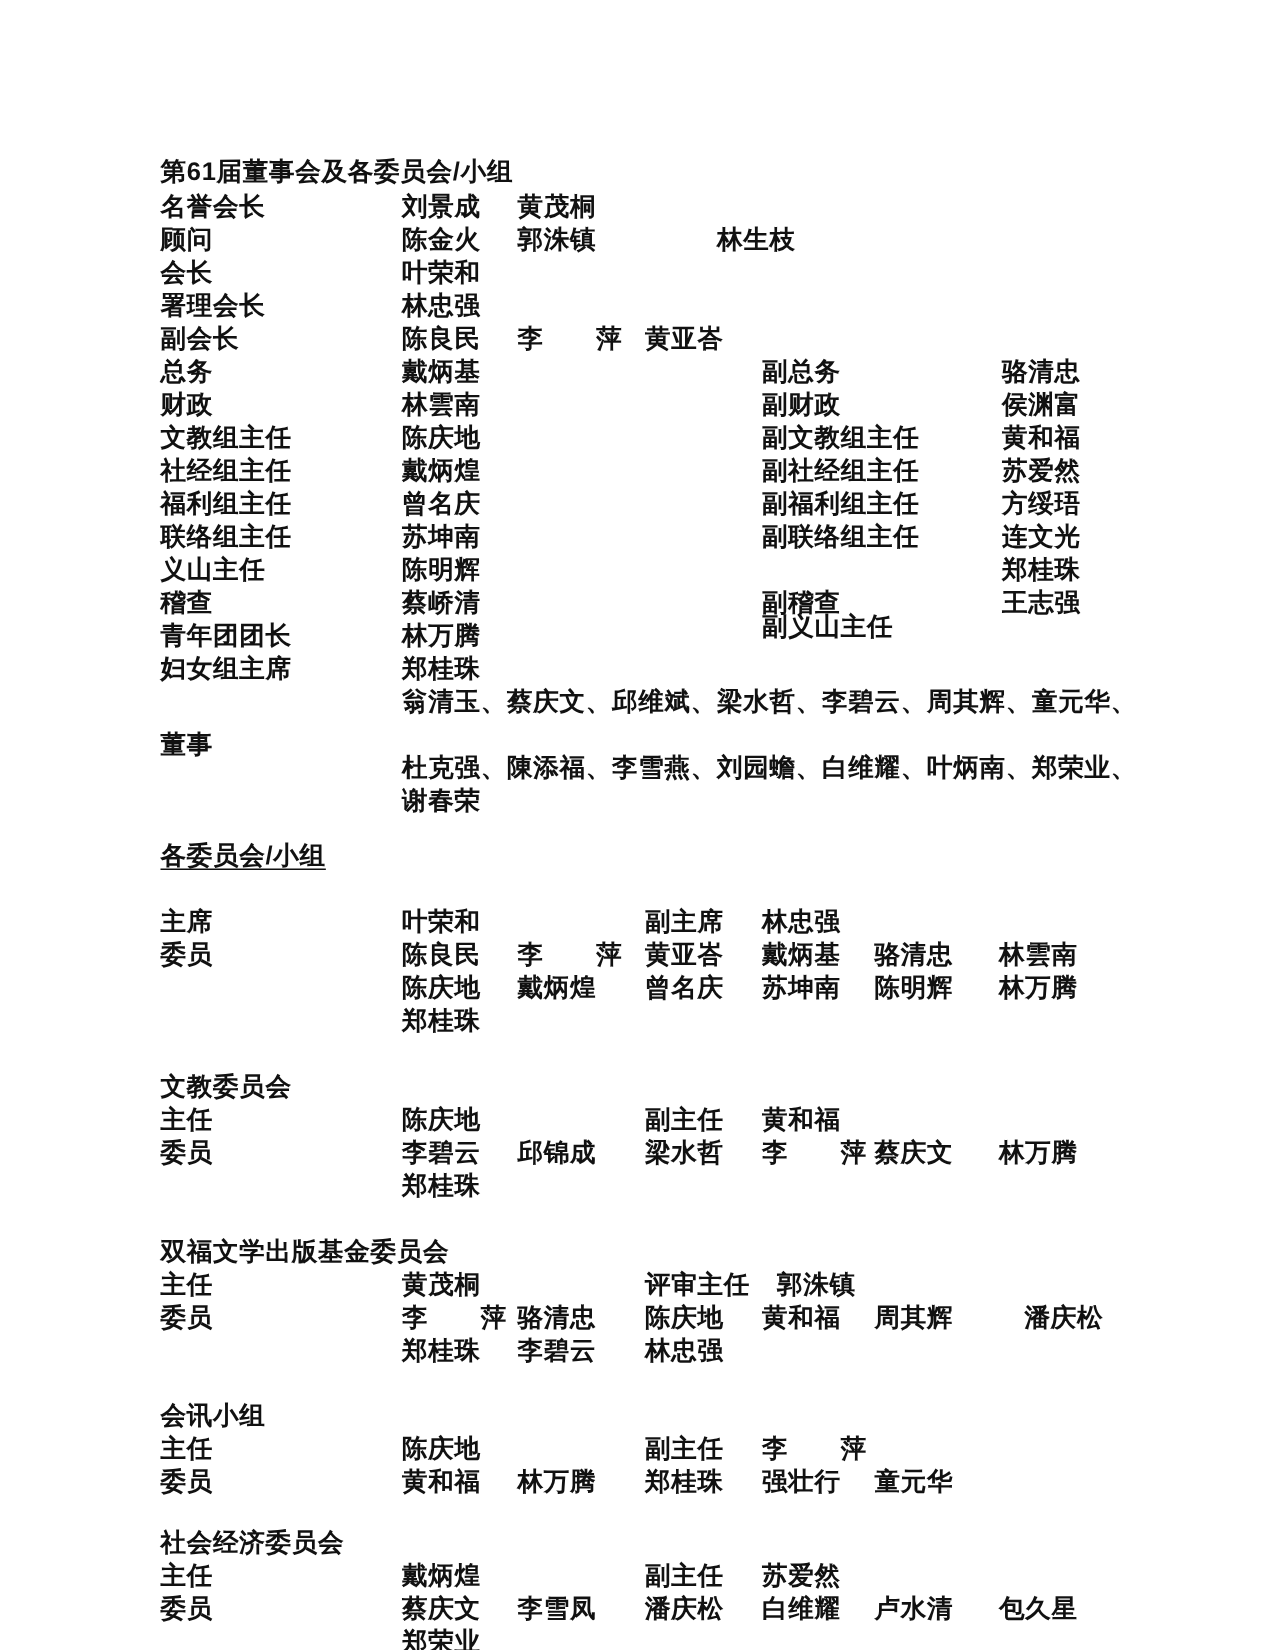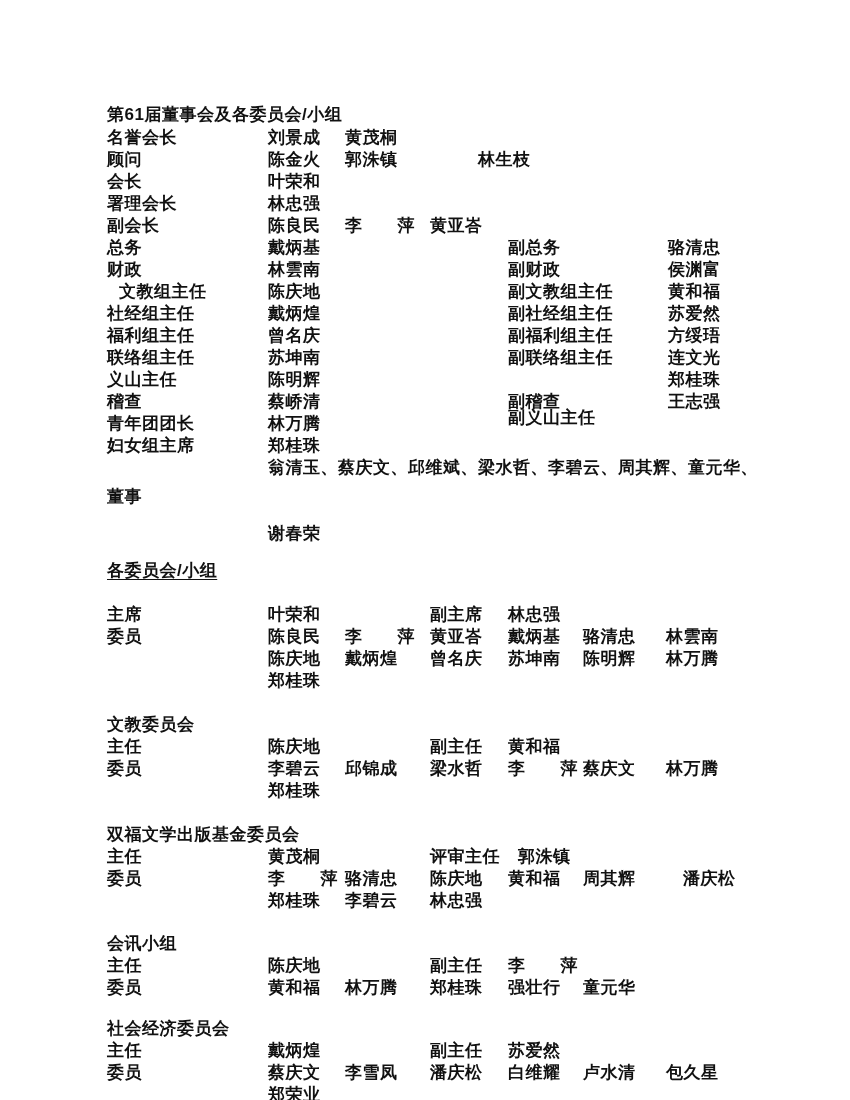--- a/index.html
+++ b/index.html
@@ -74,21 +74,21 @@
       <span class="cell" style="left: 508px;">副总务</span>
       <span class="cell" style="left: 668px;">骆清忠</span>
     </div>
     <div class="line" style="top: 259px;">
       <span class="cell" style="left: 107px;">财政</span>
       <span class="cell" style="left: 268px;">林雲南</span>
       <span class="cell" style="left: 508px;">副财政</span>
       <span class="cell" style="left: 668px;">侯渊富</span>
     </div>
     <div class="line" style="top: 281px;">
-      <span class="cell" style="left: 119px;">文教组主任</span>
+      <span class="cell" style="left: 107px;">文教组主任</span>
       <span class="cell" style="left: 268px;">陈庆地</span>
       <span class="cell" style="left: 508px;">副文教组主任</span>
       <span class="cell" style="left: 668px;">黄和福</span>
     </div>
     <div class="line" style="top: 303px;">
       <span class="cell" style="left: 107px;">社经组主任</span>
       <span class="cell" style="left: 268px;">戴炳煌</span>
       <span class="cell" style="left: 508px;">副社经组主任</span>
       <span class="cell" style="left: 668px;">苏爱然</span>
     </div>
@@ -122,20 +122,23 @@
     </div>
     <div class="line" style="top: 435px;">
       <span class="cell" style="left: 107px;">妇女组主席</span>
       <span class="cell" style="left: 268px;">郑桂珠</span>
     </div>
     <div class="line" style="top: 457px;">
       <span class="cell" style="left: 268px;">翁清玉、蔡庆文、邱维斌、梁水哲、李碧云、周其辉、童元华、</span>
     </div>
     <div class="line" style="top: 486px;">
       <span class="cell" style="left: 107px;">董事</span>
+    </div>
+    <div class="line" style="top: 501px;">
+      <span class="cell" style="left: 268px;">杜克强、陳添福、李雪燕、刘园蟾、白维耀、叶炳南、郑荣业、</span>
     </div>
     <div class="line" style="top: 523px;">
       <span class="cell" style="left: 268px;">谢春荣</span>
     </div>
     <div class="line" style="top: 560px;">
       <span class="cell underline" style="left: 107px;">各委员会/小组</span>
     </div>
     <div class="line" style="top: 604px;">
       <span class="cell" style="left: 107px;">主席</span>
       <span class="cell" style="left: 268px;">叶荣和</span>

